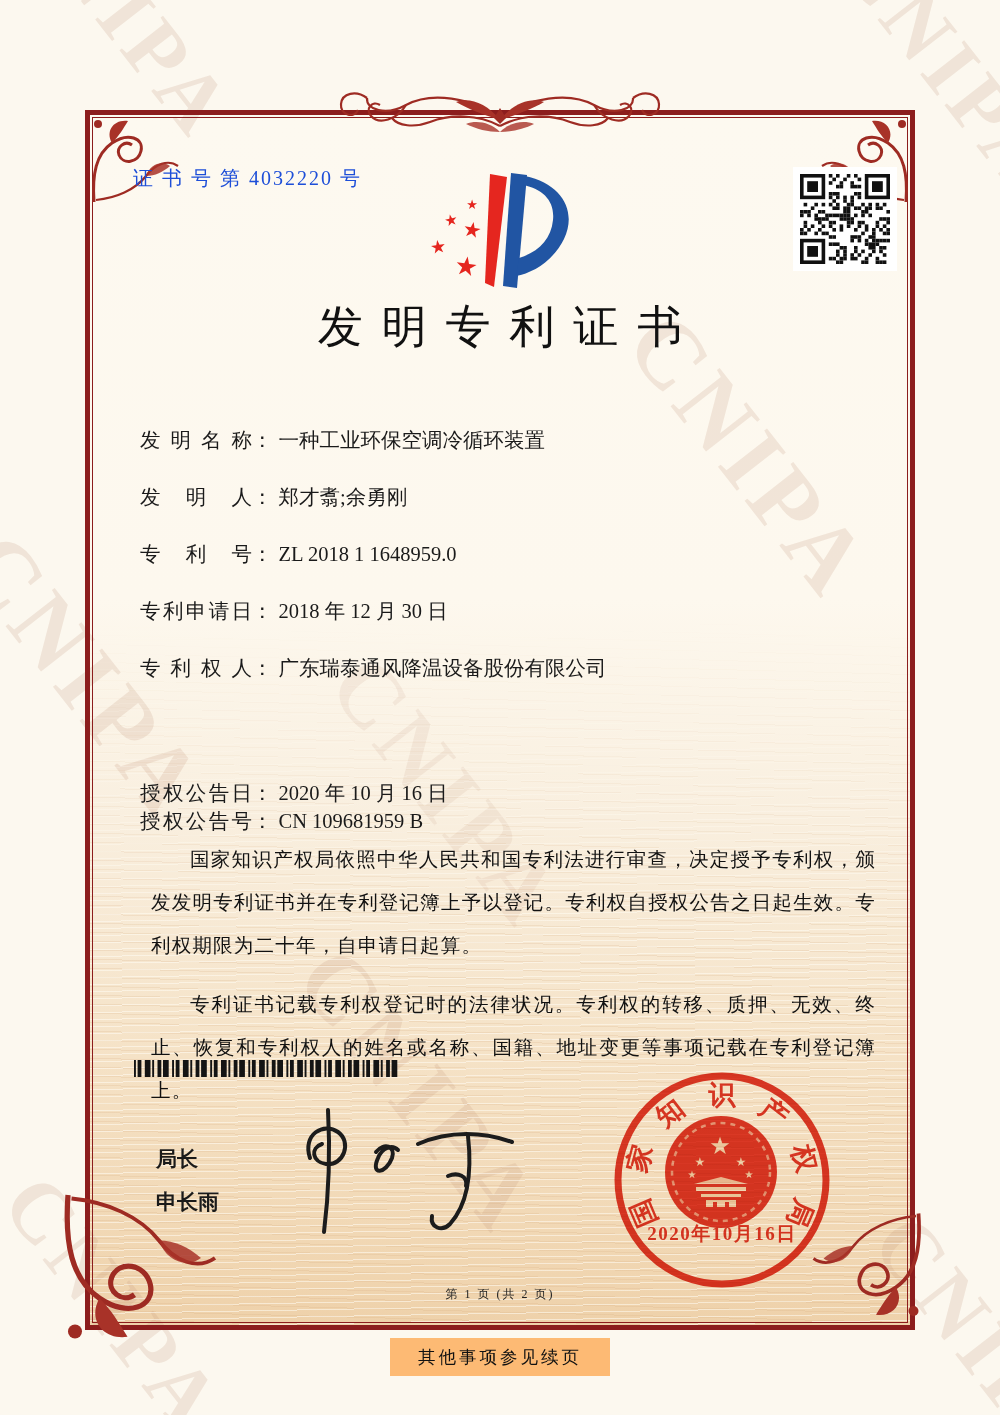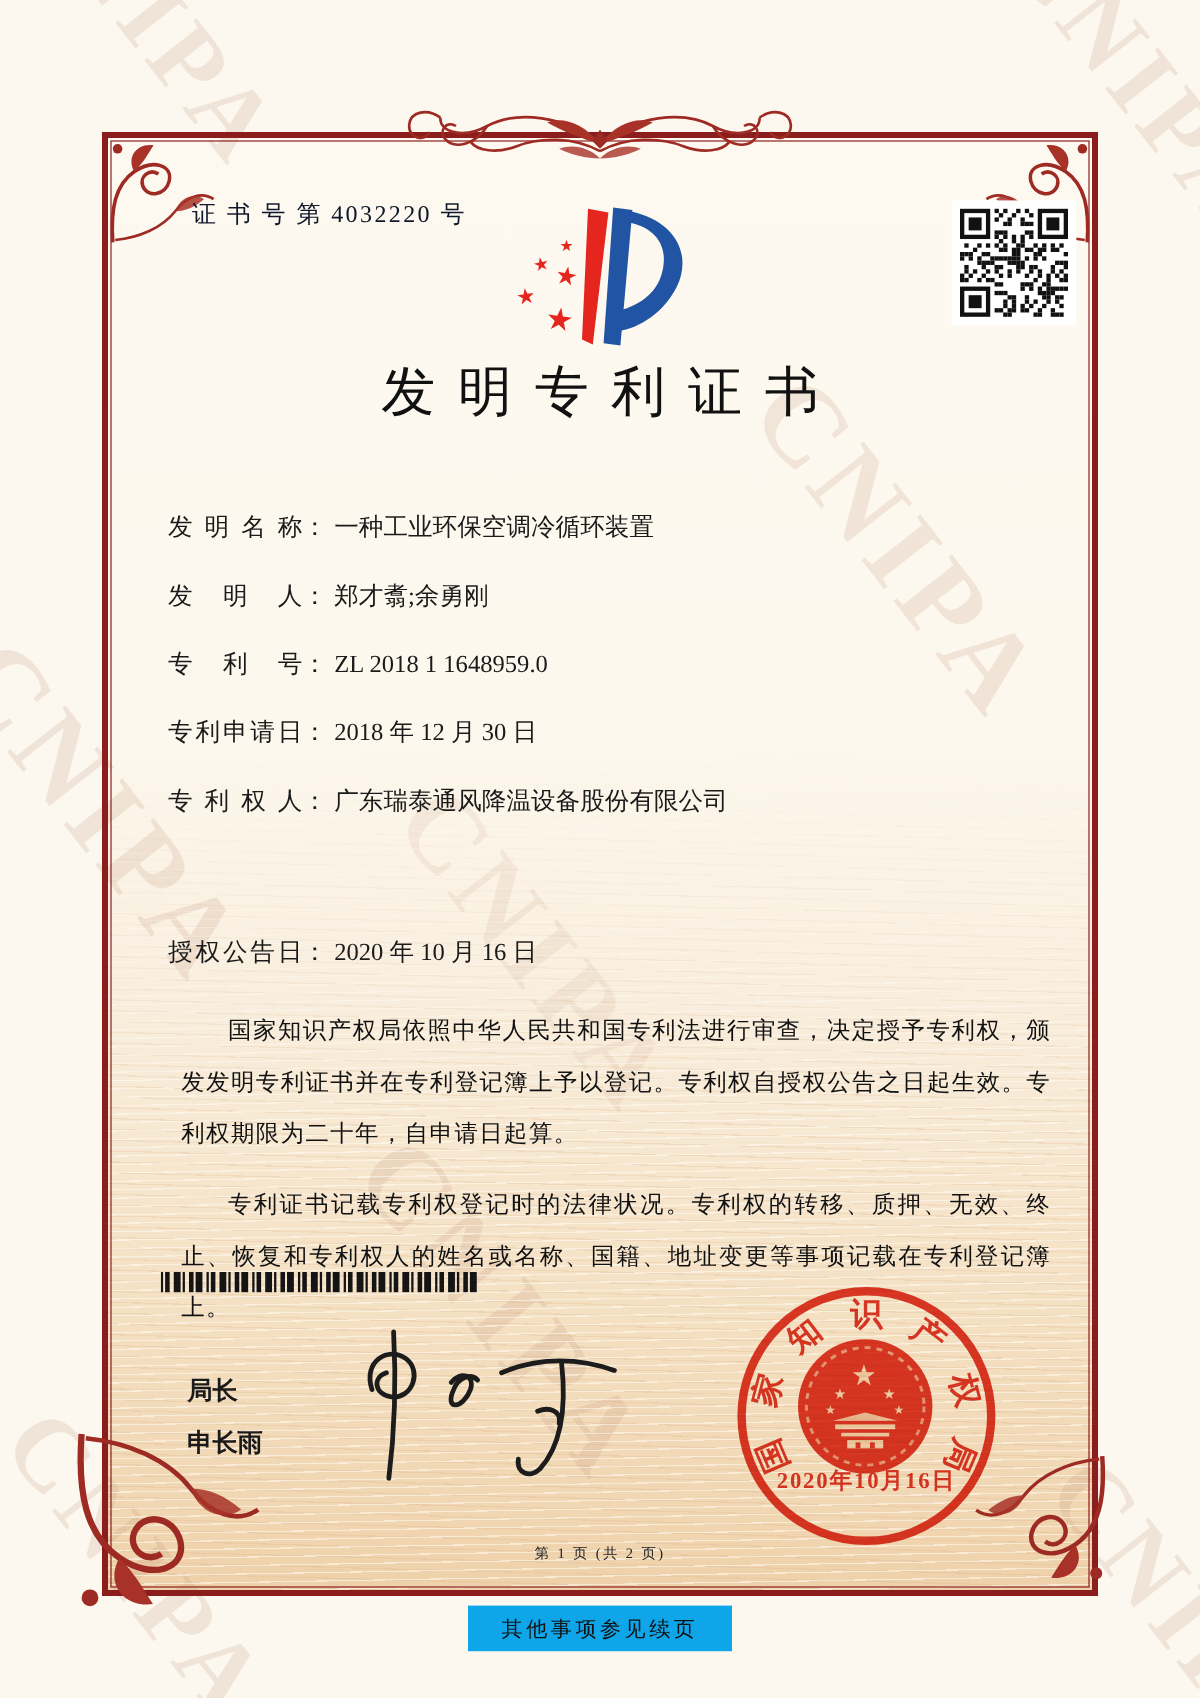--- a/index.html
+++ b/index.html
@@ -26,21 +26,21 @@
   
   .ornament{position:absolute;z-index:5;}
   .o-top{left:50%;top:80px;transform:translateX(-50%);}
   .corner{position:absolute;width:96px;height:96px;z-index:5;}
   .c-tl{left:88px;top:112px;}
   .c-tr{left:816px;top:112px;transform:scaleX(-1);}
   .c-bl{left:80px;top:1160px;transform:scale(1.75) scaleY(-1);transform-origin:30px 70px;}
   .c-br{left:818px;top:1218px;transform:scaleX(-1) scaleY(-1) scale(1.25);transform-origin:48px 48px;}
 
   
-  .cert-no{position:absolute;left:133px;top:165px;z-index:6;font-size:20px;letter-spacing:2px;color:#0f172a;margin-left:27px;}
+  .cert-no{position:absolute;left:133px;top:165px;z-index:6;font-size:20px;letter-spacing:2px;color:#1d4ed8;}
   .logo{position:absolute;left:393px;top:160px;z-index:6;}
   .logo-star{font-family:"DejaVu Sans",sans-serif;fill:#e5261f;}
   .qr-wrap{position:absolute;left:793px;top:167px;width:104px;height:104px;background:#fff;z-index:6;}
   .doc-title{position:absolute;left:0;top:297px;width:100%;text-align:center;z-index:6;
     font-size:45px;font-weight:normal;letter-spacing:0.42em;text-indent:0.42em;color:#111;}
 
   
   .fields{position:absolute;left:140px;top:424px;width:745px;z-index:6;color:#1a1a1a;}
   .field-row{font-size:20.5px;line-height:32px;margin-bottom:25px;white-space:nowrap;}
   .flabel{display:inline-block;width:112px;text-align:justify;text-align-last:justify;vertical-align:top;}
@@ -58,21 +58,21 @@
   .signer{position:absolute;left:156px;top:1138px;z-index:6;font-size:21px;color:#1a1a1a;line-height:43px;font-weight:bold;}
   .signature{position:absolute;left:272px;top:1092px;z-index:6;}
   .seal{position:absolute;left:610px;top:1068px;z-index:7;opacity:0.93;mix-blend-mode:multiply;}
   .seal-char{font-weight:bold;font-size:27px;fill:#dd2d1b;text-anchor:middle;dominant-baseline:central;
     font-family:"Liberation Serif","DejaVu Serif",serif;}
   .seal-date{font-weight:bold;font-size:19px;fill:#dd2d1b;text-anchor:middle;letter-spacing:1.5px;
     font-family:"Liberation Serif","DejaVu Serif",serif;}
   .page-indicator{position:absolute;left:0;top:1286px;width:100%;text-align:center;z-index:6;
     font-size:12px;letter-spacing:2px;color:#222;}
   .footer-note{position:absolute;left:50%;top:1338px;transform:translateX(-50%);z-index:6;
-    background:#0ea5e9;padding:7px 28px;font-size:17.5px;letter-spacing:3px;color:#111;}
+    background:#fdba74;padding:7px 28px;font-size:17.5px;letter-spacing:3px;color:#111;}
 </style>
 </head>
 <body>
 
 <div class="page">
 
   <div class="inner-bg"></div>
 
   <div class="wm" style="left:-25px;top:-40px;font-size:85px;">CNIPA</div>
   <div class="wm" style="left:800px;top:15px;font-size:85px;">CNIPA</div>
@@ -359,20 +359,23 @@
     </div>
     <div class="field-row">
       <span class="flabel">专利权人</span><span class="fcolon">：</span><span>广东瑞泰通风降温设备股份有限公司</span>
     </div>
   </div>
 
   <div class="grant-row">
     <div class="grant-left">
       <span class="flabel">授权公告日</span><span class="fcolon">：</span><span>2020 年 10 月 16 日</span>
     </div>
+    <div>
+      <span class="flabel">授权公告号</span><span class="fcolon">：</span><span>CN 109681959 B</span>
+    </div>
   </div>
 
   <div class="body-text">
     <p>国家知识产权局依照中华人民共和国专利法进行审查，决定授予专利权，颁发发明专利证书并在专利登记簿上予以登记。专利权自授权公告之日起生效。专利权期限为二十年，自申请日起算。</p>
     <p>专利证书记载专利权登记时的法律状况。专利权的转移、质押、无效、终止、恢复和专利权人的姓名或名称、国籍、地址变更等事项记载在专利登记簿上。</p>
   </div>
 
   <div class="barcode">
     <svg id="barcode-svg" width="268" height="17" viewBox="0 0 268 17">
         <rect x="0" y="0" width="1.9" height="17" fill="#141414"></rect>

